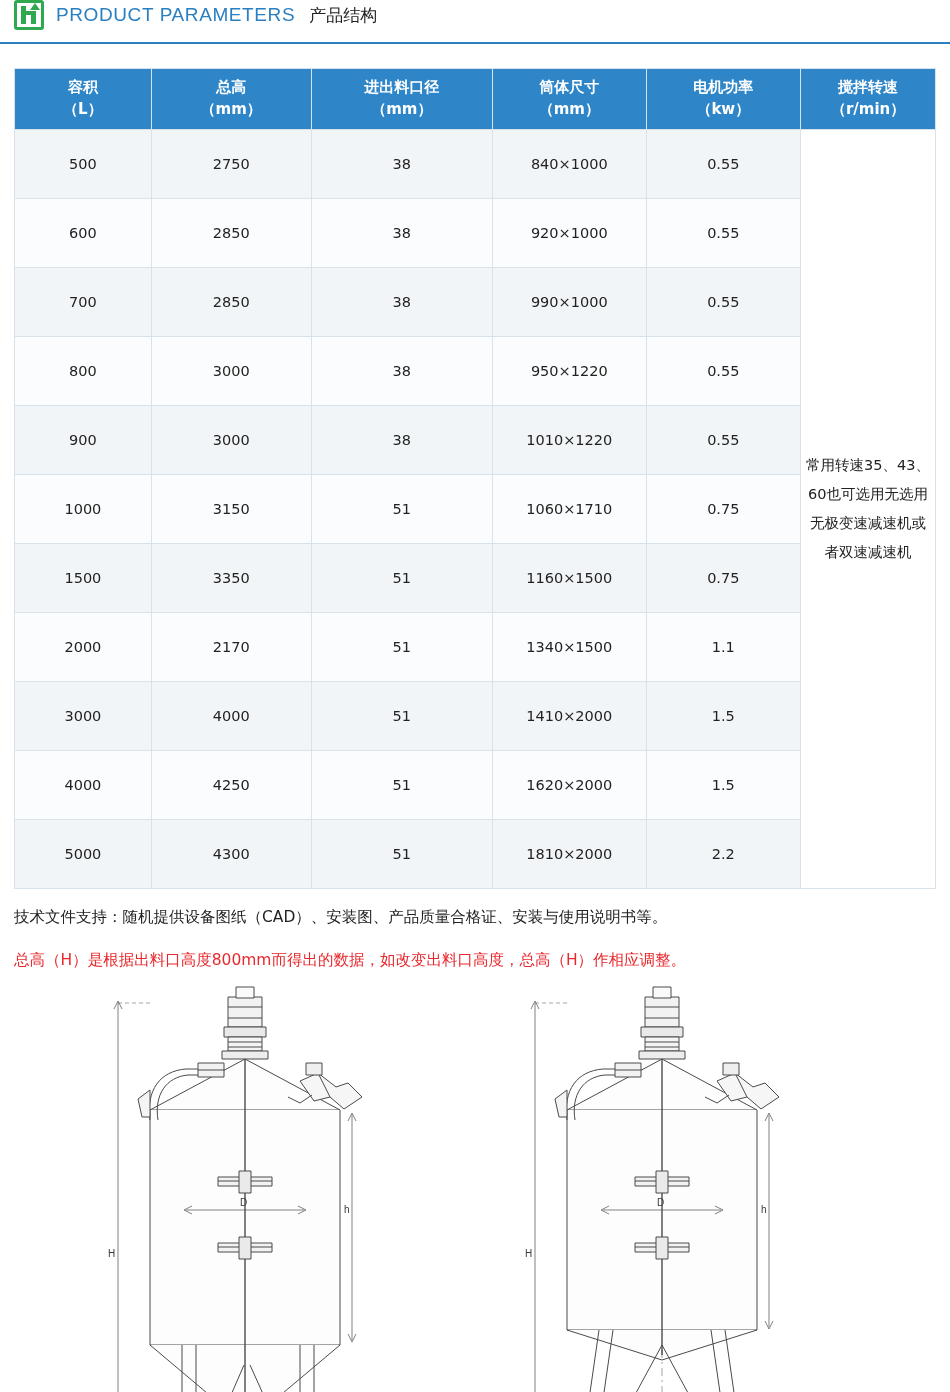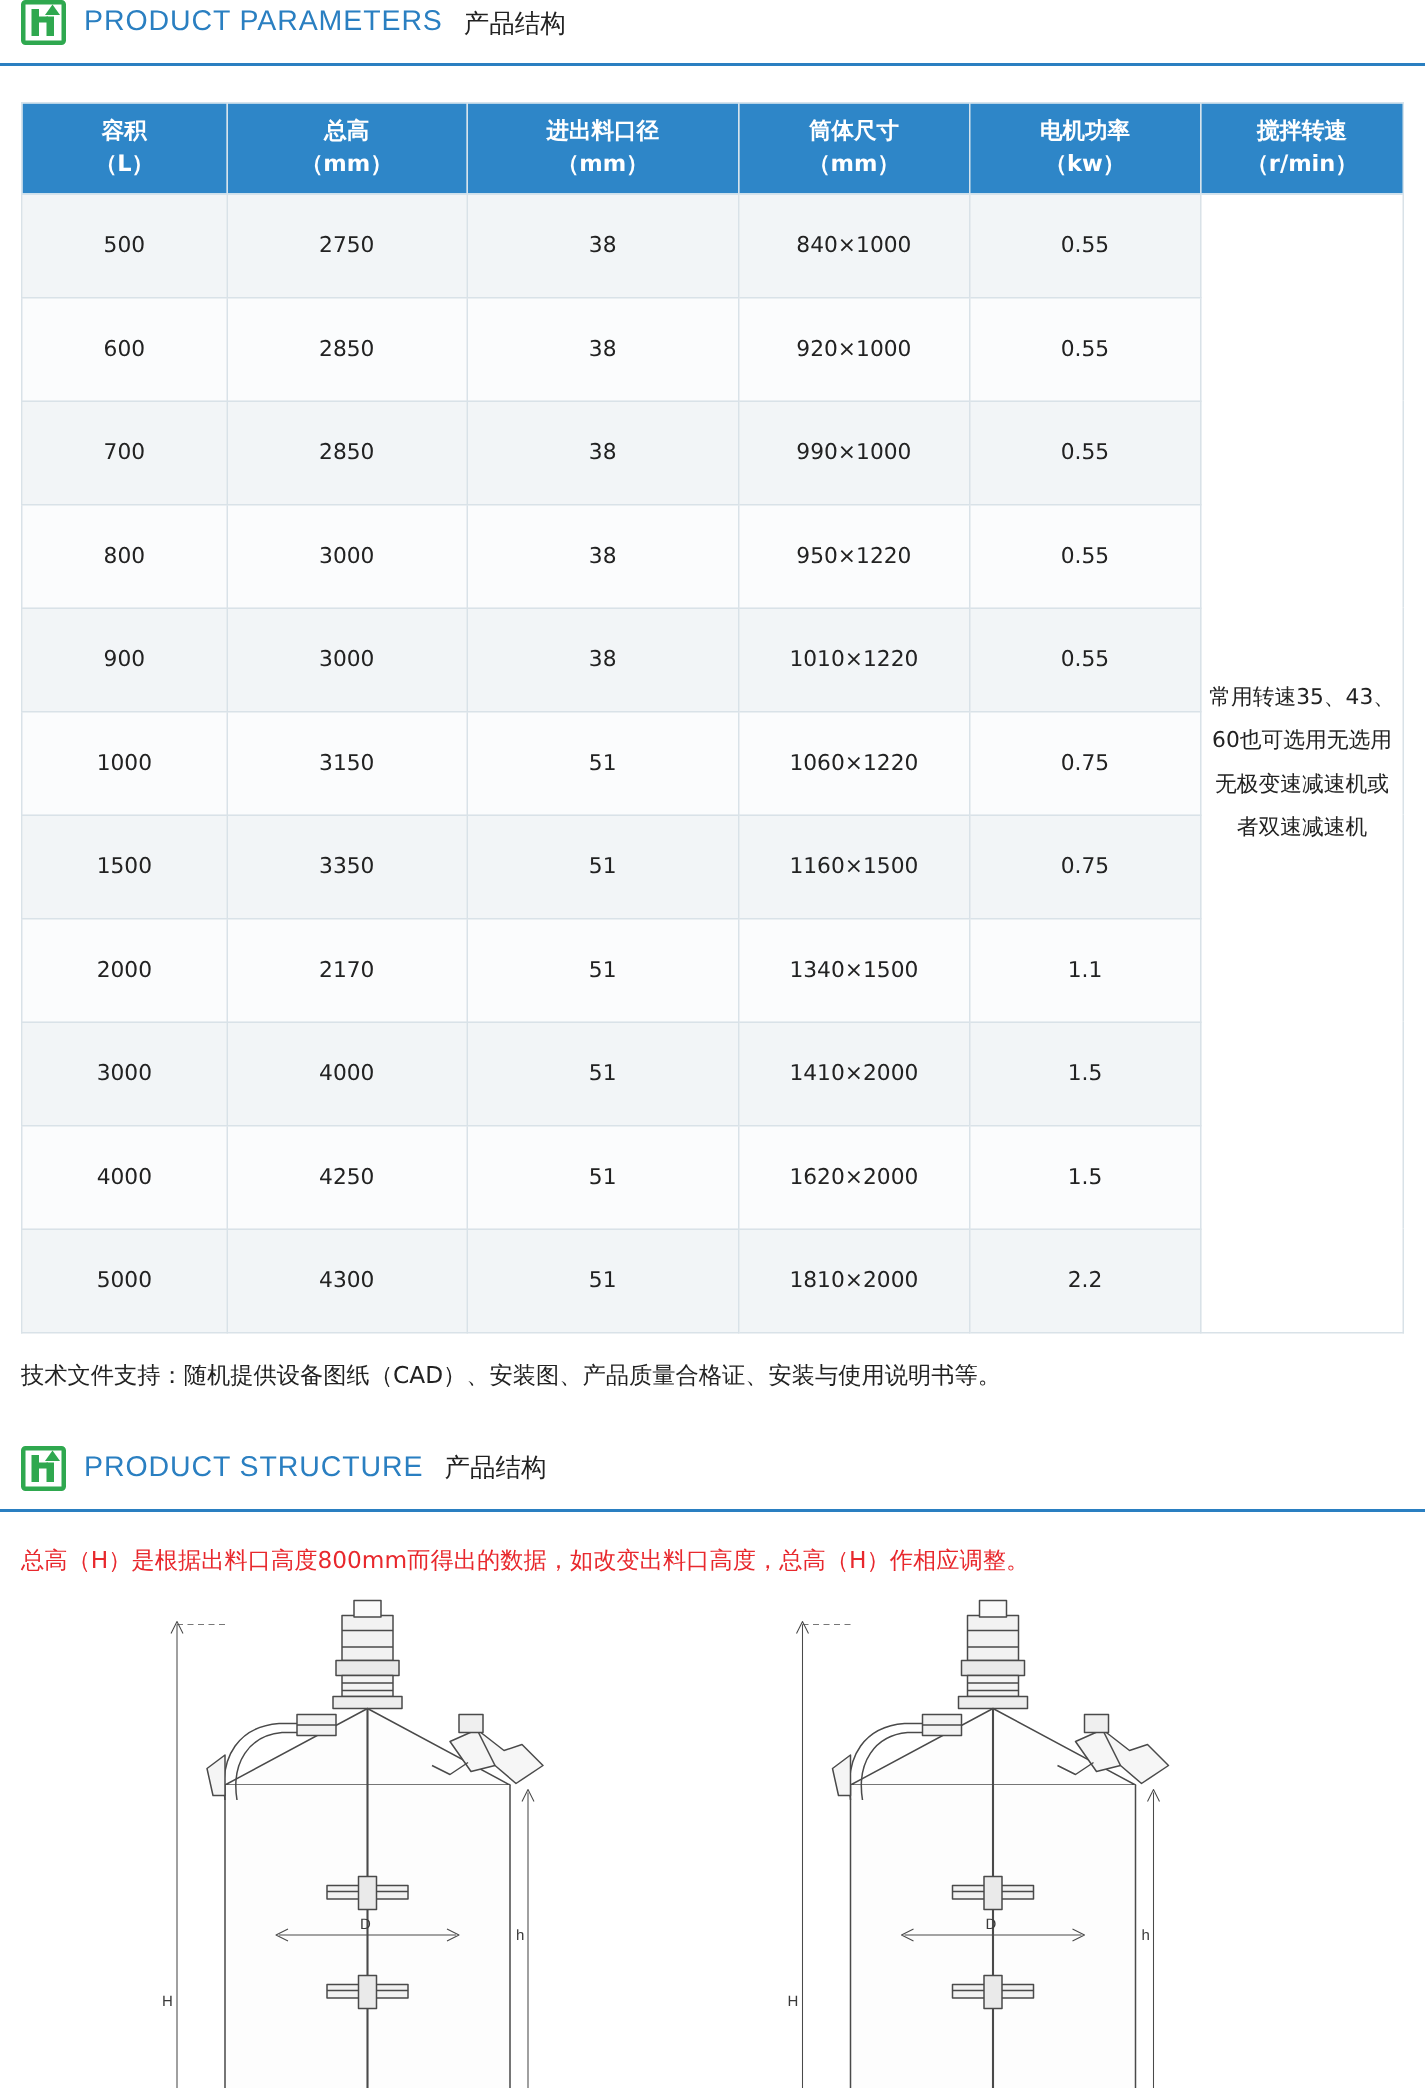--- a/index.html
+++ b/index.html
@@ -224,21 +224,21 @@
           <td>900</td>
           <td>3000</td>
           <td>38</td>
           <td>1010×1220</td>
           <td>0.55</td>
         </tr>
         <tr>
           <td>1000</td>
           <td>3150</td>
           <td>51</td>
-          <td>1060×1220</td>
+          <td>1060×1710</td>
           <td>0.75</td>
         </tr>
         <tr>
           <td>1500</td>
           <td>3350</td>
           <td>51</td>
           <td>1160×1500</td>
           <td>0.75</td>
         </tr>
         <tr>
@@ -268,33 +268,20 @@
           <td>51</td>
           <td>1810×2000</td>
           <td>2.2</td>
         </tr>
       </tbody>
     </table>
   </div>
 
   <div class="tech-note">技术文件支持：随机提供设备图纸（CAD）、安装图、产品质量合格证、安装与使用说明书等。</div>
 
-  <div class="structure-header-wrap">
-    <div class="section-header">
-      <span class="logo-mark">
-        <span class="sq"></span>
-        <span class="bar1"></span>
-        <span class="bar3"></span>
-        <span class="bar2"></span>
-        <span class="arrow"></span>
-      </span>
-      <span class="sh-en">PRODUCT STRUCTURE</span>
-      <span class="sh-cn">产品结构</span>
-    </div>
-  </div>
 
   <div class="red-note">总高（H）是根据出料口高度800mm而得出的数据，如改变出料口高度，总高（H）作相应调整。</div>
 
   <div class="drawing">
     <svg width="950" height="560" viewBox="0 0 950 560">
       <g fill="none" stroke="#4a4a4a" stroke-width="1" stroke-linejoin="round">
 
         <g>
 
           <rect x="228" y="12" width="34" height="30" fill="#f2f2f2"></rect>

